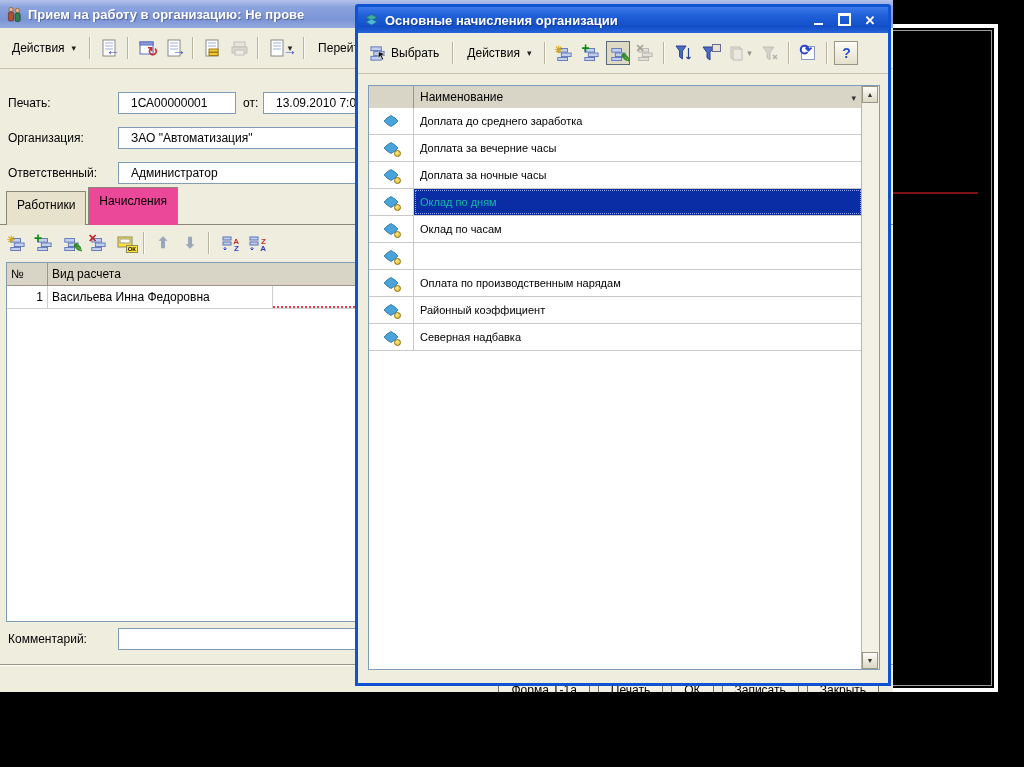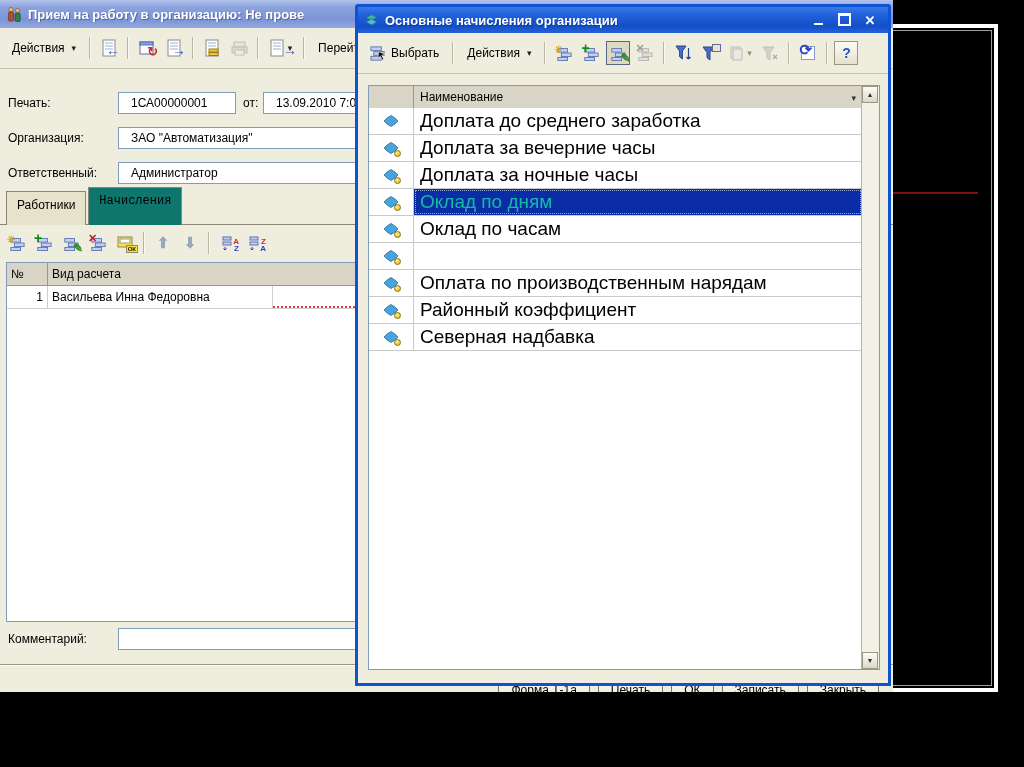--- a/index.html
+++ b/index.html
@@ -51,21 +51,21 @@
 
   
   #bg-win{position:absolute;left:0;top:0;width:893px;height:692px;background:#efedde;overflow:hidden;}
   #bg-toolbar{top:28px;height:40px;}
   .lbl{position:absolute;left:8px;height:22px;display:flex;align-items:center;}
   .fld{position:absolute;height:22px;border:1px solid #7f9db9;background:#fff;font:inherit;
        padding:1px 12px;box-sizing:border-box;}
   .tabs{position:absolute;left:6px;top:200px;height:25px;display:flex;align-items:flex-end;}
   .tab{height:21px;padding:6px 10px;display:flex;align-items:flex-start;background:#e6e2cc;
        border:1px solid #8a8774;border-bottom:none;margin-right:2px;}
-  .tab.active{height:25px;background:#0f766e;position:relative;z-index:2;font-weight:normal;font-family:Liberation Mono, monospace;}
+  .tab.active{height:25px;background:#ec4899;position:relative;z-index:2;font-weight:normal;}
   .tabline{position:absolute;left:0;right:0;top:224px;height:1px;background:#8a8774;}
   #tab-toolbar{top:227px;height:32px;border-bottom:none;background:transparent;}
   .btable{position:absolute;left:6px;top:262px;width:540px;height:358px;background:#fff;
           border:1px solid #7f9db9;overflow:hidden;}
   .brow{display:flex;height:22px;border-bottom:1px solid #cfcfcf;}
   .bhead{background:#d9d5c6;border-bottom:1px solid #9a9788;}
   .bhead .bc{border-right:1px solid #9a9788;display:flex;align-items:center;padding:0 4px;}
   .brow:not(.bhead) .bc{border-right:1px solid #cfcfcf;display:flex;align-items:center;padding:0 4px;}
   .c-num{width:32px;flex:0 0 auto;justify-content:flex-start;}
   .cell-num{justify-content:flex-end;}
@@ -92,21 +92,21 @@
            border:1px solid #7f9db9;box-sizing:border-box;}
   .lhead{display:flex;height:22px;background:#d9d5c6;border-bottom:1px solid #9a9788;
          margin-right:17px;}
   .lh-icon{width:44px;flex:0 0 auto;border-right:1px solid #9a9788;}
   .lh-name{flex:1;display:flex;align-items:center;padding:0 6px;gap:4px;}
   .lh-name .spacer{flex:1;}
   .list-rows{position:absolute;left:0;top:22px;right:17px;bottom:0;overflow:hidden;}
   .lrow{display:flex;height:26px;border-bottom:1px solid #c9c9c9;align-items:stretch;background:#fff;}
   .licon{width:44px;flex:0 0 auto;border-right:1px solid #c9c9c9;display:flex;align-items:center;
          justify-content:center;position:relative;}
-  .lname{flex:1;display:flex;align-items:center;padding:0 6px;font-size:19px;white-space:nowrap;overflow:hidden;}
+  .lname{flex:1;display:flex;align-items:center;padding:0 6px;font-size:11px;white-space:nowrap;overflow:hidden;}
   .lrow.selected .lname{background:#0a2da6;color:#14b8a6;outline:1px dotted #8fa6e8;outline-offset:-2px;}
   .dot{position:absolute;right:12px;bottom:4px;width:7px;height:7px;border-radius:50%;
        background:radial-gradient(circle at 35% 30%,#ffe98a,#e8b90e);border:1px solid #8a6d08;box-sizing:border-box;}
   .vscroll{position:absolute;top:0;right:0;bottom:0;width:17px;background:#f3f1e6;
            border-left:1px solid #b9b5a2;}
   .sb-btn{position:absolute;left:0;width:16px;height:17px;background:linear-gradient(180deg,#fdfcf7,#dcd8c4);
           border:1px solid #9a9684;box-sizing:border-box;display:flex;align-items:center;justify-content:center;
           font-size:7px;color:#333;}
   .sb-up{top:0;} .sb-up::before{content:"▲";}
   .sb-down{bottom:0;} .sb-down::before{content:"▼";}

